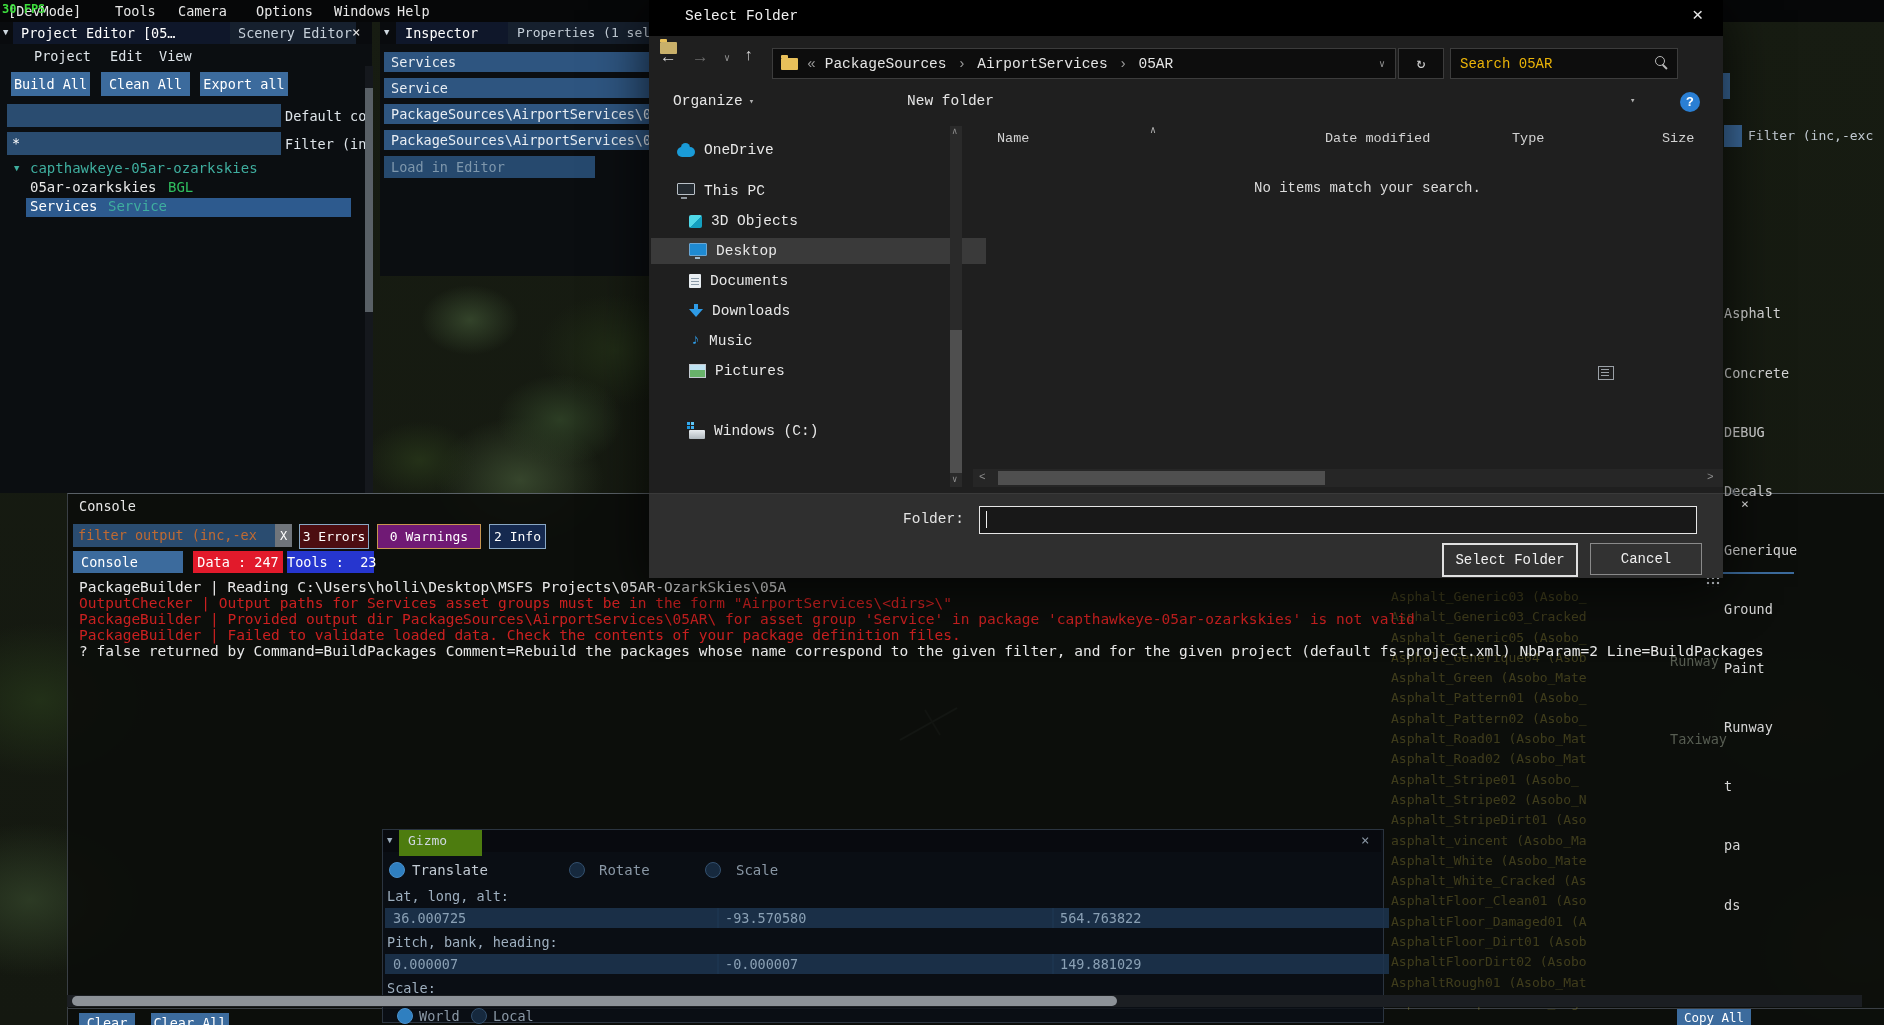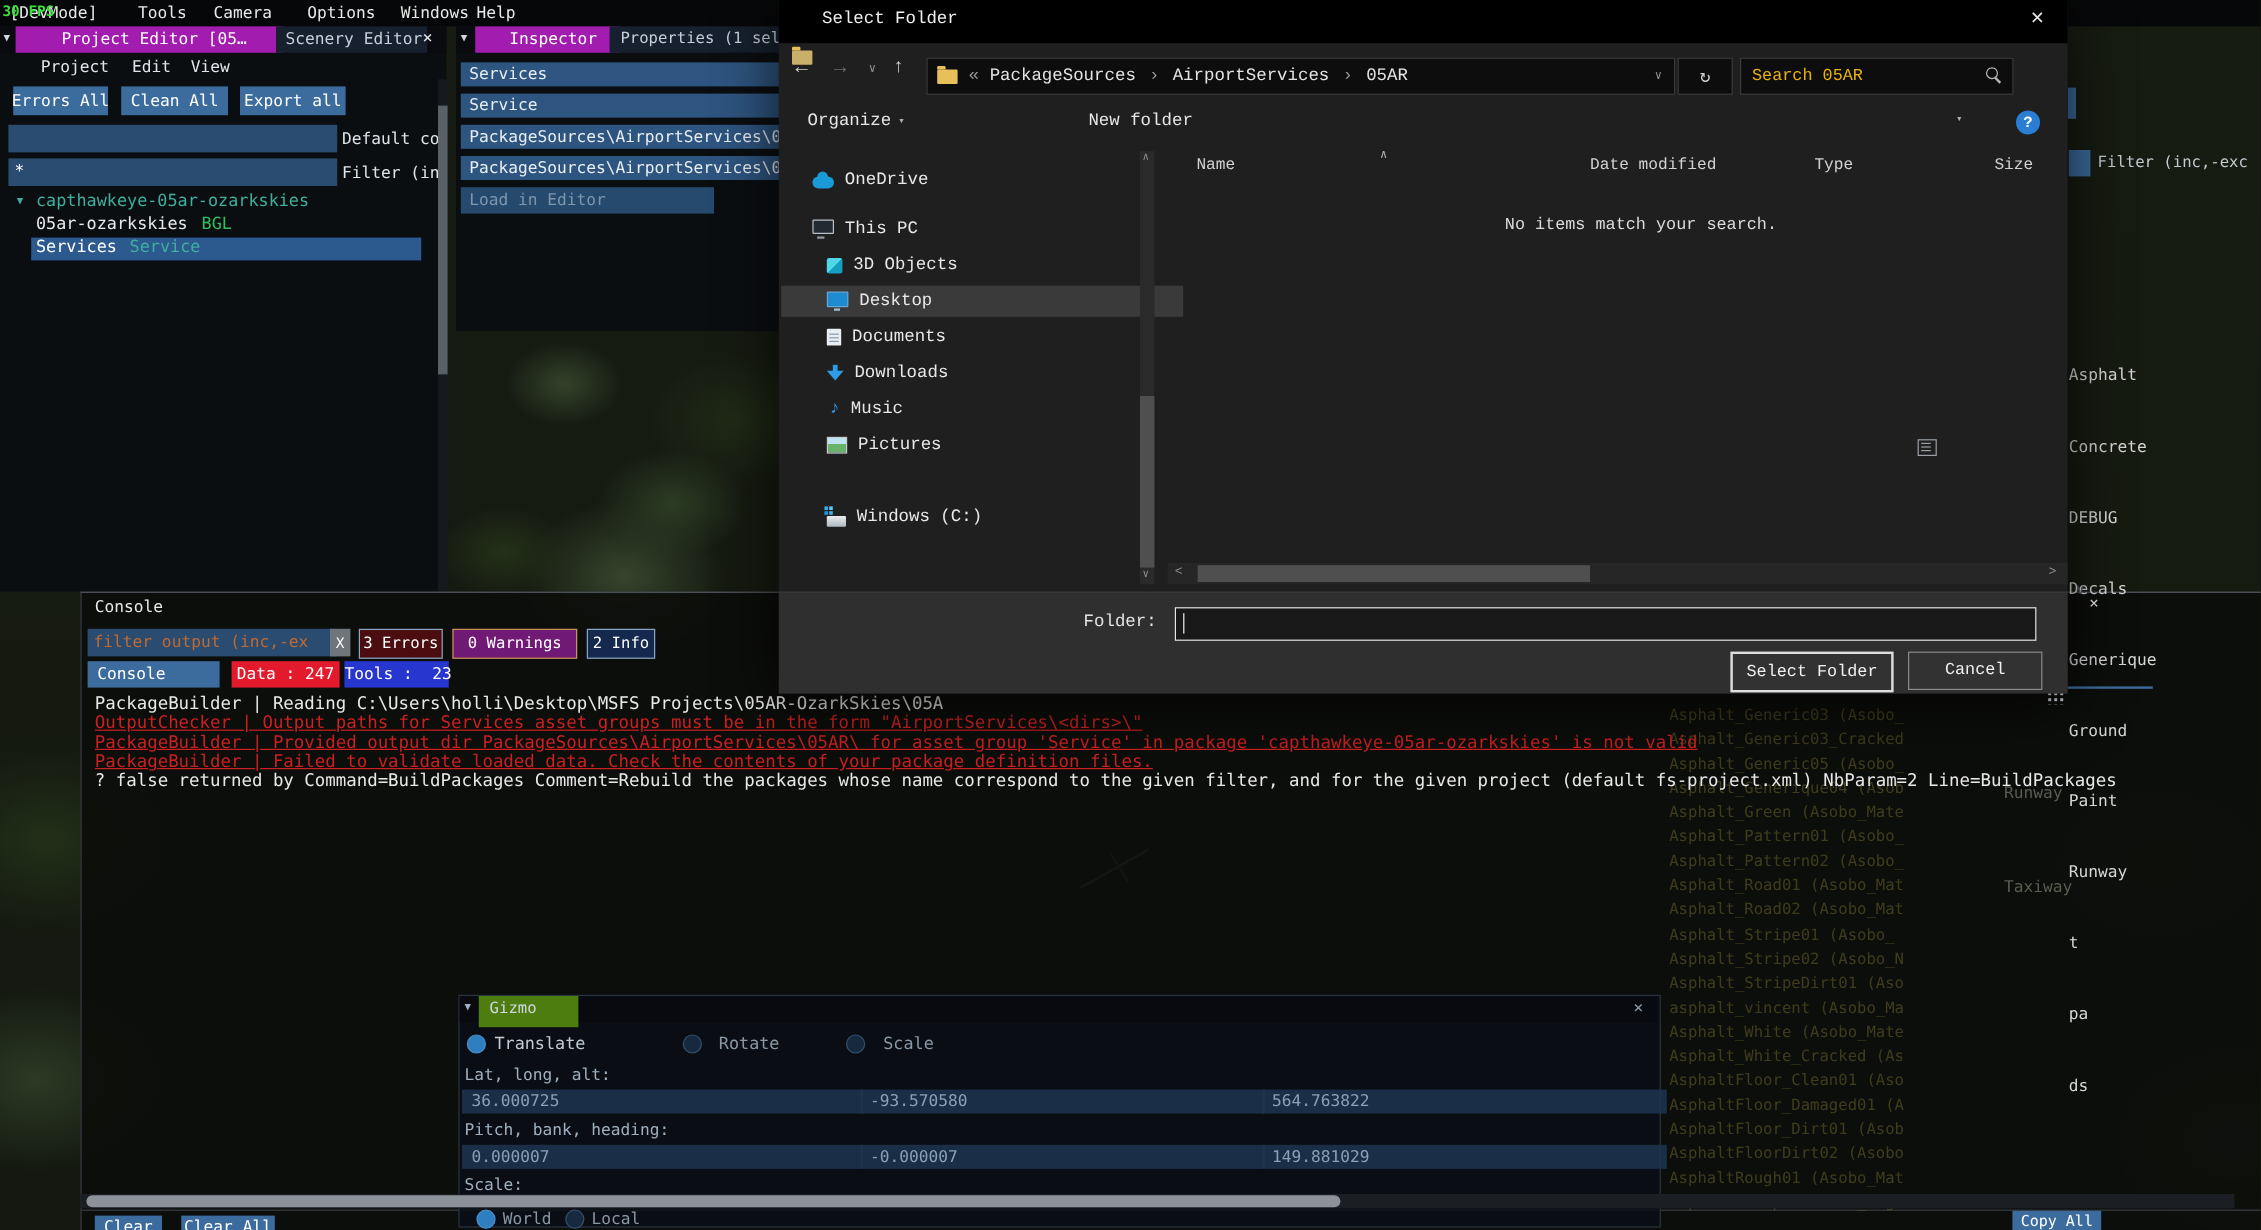--- a/index.html
+++ b/index.html
@@ -19,37 +19,37 @@
     radial-gradient(120px 90px at 520px 480px,#36452c 0%,rgba(54,69,44,0) 70%),
     radial-gradient(160px 110px at 30px 900px,#2c3a24 0%,rgba(44,58,36,0) 70%),
     radial-gradient(150px 110px at 40px 700px,#223018 0%,rgba(34,48,24,0) 70%),
     radial-gradient(140px 100px at 1800px 720px,#1d2616 0%,rgba(29,38,22,0) 70%),
     radial-gradient(150px 120px at 1860px 950px,#27331d 0%,rgba(39,51,29,0) 70%),
     linear-gradient(#171c12,#141810);}
 
   
   .panel{background:rgba(11,14,18,0.95);}
   .tabbar{background:#090b0e;}
-  .tab-active{background:#a21caf;color:#fff;text-align:center;}
+  .tab-active{background:#0f172a;color:#fff;}
   .tab-idle{background:#16202e;color:#c6d0da;}
   .btn-blue{background:#3c6b9d;color:#fff;display:flex;align-items:center;justify-content:center;}
   .input-blue{background:#2a4c70;}
   .lab{color:#dfe5ea;}
   .teal{color:#3fae9f;}
   .green{color:#2fbf5f;}
   .hl-row{background:#2d5a8e;}
   .insp-row{background:#2e5580;color:#e9eef3;display:flex;align-items:center;padding-left:7px;}
   .funnel{color:#cfd8e0;font-size:9px;}
   .closex{color:#e8e8e8;}
 
   
   #console{background:rgba(12,14,11,0.93);border-top:1px solid #596066;border-left:1px solid #3a3f45;}
   .badge{display:flex;align-items:center;justify-content:center;color:#fff;font-size:13px;}
   .log{font-size:14.5px;line-height:16px;}
-  .log-red{color:#cb2020;text-decoration:underline;}
+  .log-red{color:#cb2020;}
   .log-white{color:#e8e8e8;}
   .faint{color:rgba(148,138,54,0.38);font-size:13px;line-height:20.3px;}
   .dimtx{color:#575d52;}
 
   
   #dialog{background:#1f1f1f;box-shadow:0 10px 50px rgba(0,0,0,0.75);color:#e6e6e6;}
   .wtitle{background:#000;}
   .wbox{background:#0d0d0d;border:1px solid #3c3c3c;display:flex;align-items:center;}
   .crumb{color:#e4e4e4;font-size:14.5px;}
   .sep{color:#9a9a9a;}
@@ -121,21 +121,21 @@
     <div class="abs tabbar" style="left:0;top:0;width:372px;height:22px">
       <span class="abs funnel" style="left:3px;top:5px">▼</span>
       <div class="abs tab-active mono" style="left:13px;top:0;width:215px;height:22px;line-height:22px;padding-left:8px;overflow:hidden">Project Editor [05…</div>
       <div class="abs tab-idle mono" style="left:230px;top:0;width:118px;height:22px;line-height:22px;padding-left:8px">Scenery Editor</div>
       <span class="abs closex" style="left:352px;top:2px;font-size:14px">×</span>
     </div>
     <span class="abs mono lab" style="left:34px;top:26px">Project</span>
     <span class="abs mono lab" style="left:110px;top:26px">Edit</span>
     <span class="abs mono lab" style="left:159px;top:26px">View</span>
 
-    <div class="abs btn-blue mono" style="left:11px;top:50px;width:79px;height:24px">Errors All</div>
+    <div class="abs btn-blue mono" style="left:11px;top:50px;width:79px;height:24px">Build All</div>
     <div class="abs btn-blue mono" style="left:101px;top:50px;width:89px;height:24px">Clean All</div>
     <div class="abs btn-blue mono" style="left:200px;top:50px;width:88px;height:24px">Export all</div>
 
     <div class="abs input-blue mono" style="left:7px;top:82px;width:269px;height:23px;line-height:23px;padding-left:5px;color:#fff"></div>
     <span class="abs mono lab nowrap" style="left:285px;top:86px;width:85px">Default comp</span>
 
     <div class="abs input-blue mono" style="left:7px;top:110px;width:269px;height:23px;line-height:23px;padding-left:5px;color:#fff">*</div>
     <span class="abs mono lab nowrap" style="left:285px;top:114px;width:85px">Filter (inc,</span>
 
     <div class="abs" style="left:0;top:138px;width:372px;height:60px;font-size:14px">

